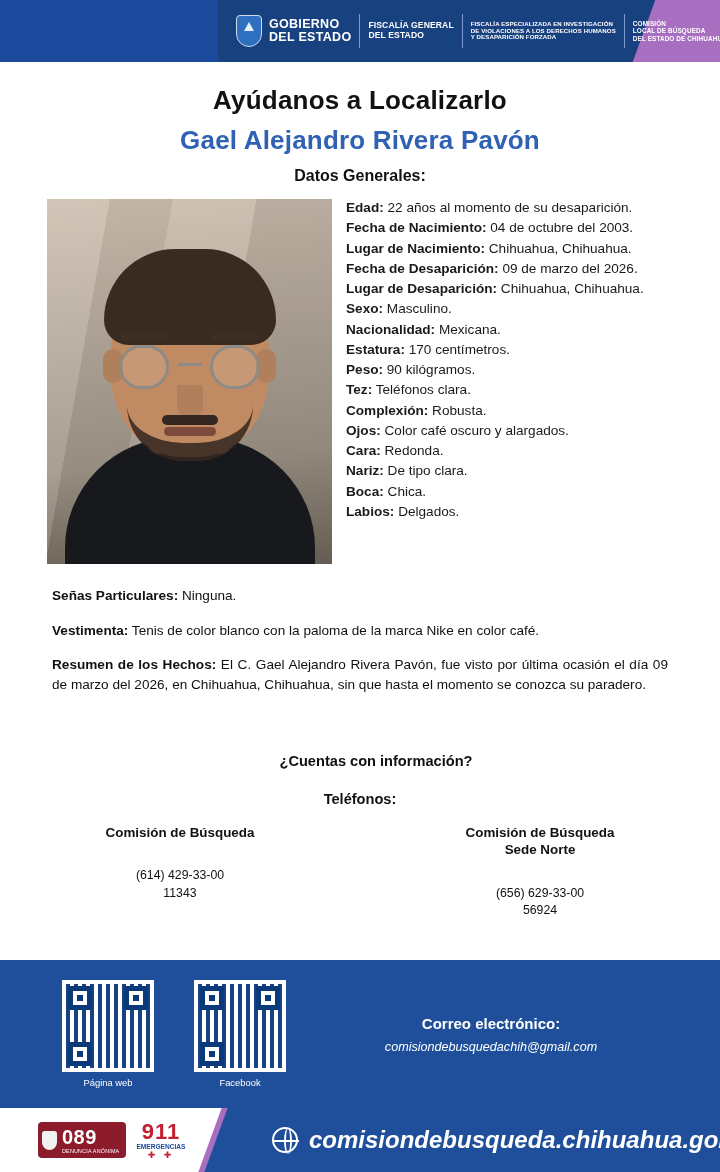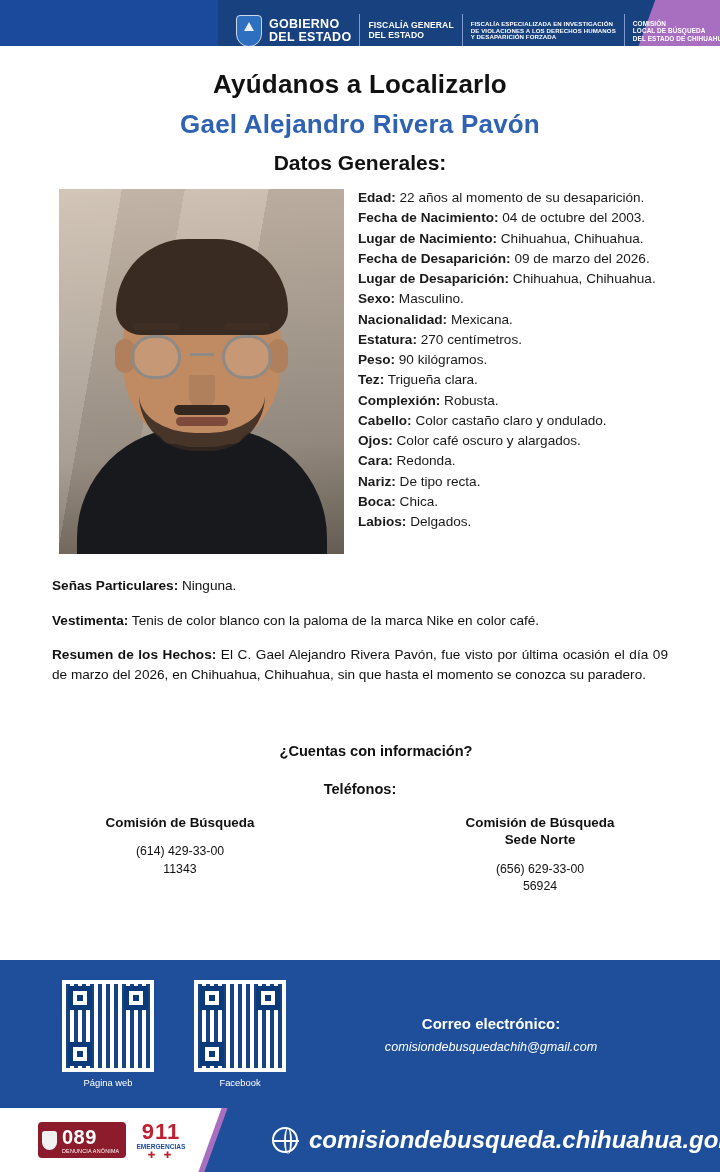--- a/index.html
+++ b/index.html
@@ -7,21 +7,21 @@
     width: 720px; height: 1172px;
     font-family: "Liberation Sans", sans-serif;
     background: #ffffff;
     color: #111111;
     overflow: hidden;
   }
   .page { position: relative; width: 720px; height: 1172px; background:#fff; }
 
   
   .header {
-    position: relative; width: 720px; height: 46px;
+    position: relative; width: 720px; height: 62px;
     background: #ffffff; overflow: hidden;
   }
   .hdr-blue-left {
     position: absolute; left: 0; top: 0; width: 246px; height: 62px;
     background: #1b4a9c;
   }
   .hdr-blue-left:after {
     content: ""; position: absolute; right: -22px; top: 0;
     width: 44px; height: 62px; background: #1b4a9c;
     transform: skewX(-20deg);
@@ -70,26 +70,26 @@
   
   .t1 {
     text-align: center; font-size: 26px; font-weight: bold;
     color: #111; margin-top: 23px; letter-spacing: .2px;
   }
   .t2 {
     text-align: center; font-size: 26px; font-weight: bold;
     color: #2f62b3; margin-top: 9px; letter-spacing: .2px;
   }
   .t3 {
-    text-align: center; font-size: 21px; font-weight: bold;
+    text-align: center; font-size: 16px; font-weight: bold;
     color: #111; margin-top: 11px;
   }
 
   
-  .body-row { display: flex; padding: 14px 0 0 12px; }
+  .body-row { display: flex; padding: 14px 0 0 0; }
   .photo-wrap { padding-left: 47px; flex: 0 0 auto; }
   .photo {
     width: 285px; height: 365px; position: relative; overflow: hidden;
     background: linear-gradient(160deg,#b9ada0 0%,#a79a8d 40%,#8d8176 100%);
   }
   
   .ph-wall {
     position: absolute; inset: 0;
     background:
       linear-gradient(100deg, rgba(255,255,255,.10) 0 18%, rgba(0,0,0,.05) 18% 36%, rgba(255,255,255,.06) 36% 60%, rgba(0,0,0,.08) 60% 100%),
@@ -168,21 +168,21 @@
   .paras .p:last-child { margin-bottom: 7px; }
 
   
   .contact { margin-top: 58px; text-align: center; }
   .c1 { font-size: 14.6px; font-weight: bold; margin-left: 32px; }
   .c2 { font-size: 14.6px; font-weight: bold; margin-top: 9px; }
   .c3 { font-size: 14.6px; font-weight: bold; margin-top: 22px; }
   .offices { display: flex; margin-top: 17px; }
   .office { flex: 1 1 50%; text-align: center; }
   .office .name { font-size: 13.4px; font-weight: bold; line-height: 1.3; }
-  .office .num { font-size: 12.3px; margin-top: 12px; line-height: 1.45; }
+  .office .num { font-size: 12.3px; margin-top: 26px; line-height: 1.45; }
 
   
   .band {
     position: absolute; left: 0; bottom: 64px; width: 720px; height: 148px;
     background: #1f4f9b; display: flex; align-items: center;
   }
   .qrs { display: flex; padding-left: 62px; gap: 40px; }
   .qr-item { text-align: center; }
   .qr {
     width: 92px; height: 92px; background: #fff; padding: 4px;
@@ -324,28 +324,27 @@
     </div>
 
     <div class="details">
       <div class="row"><b>Edad:</b> <span>22 años al momento de  su desaparición.</span></div>
       <div class="row"><b>Fecha de Nacimiento:</b> <span>04 de octubre del 2003.</span></div>
       <div class="row"><b>Lugar de Nacimiento:</b> <span>Chihuahua, Chihuahua.</span></div>
       <div class="row"><b>Fecha de Desaparición:</b> <span>09 de marzo del 2026.</span></div>
       <div class="row"><b>Lugar de Desaparición:</b> <span>Chihuahua, Chihuahua.</span></div>
       <div class="row"><b>Sexo:</b> <span>Masculino.</span></div>
       <div class="row"><b>Nacionalidad:</b> <span>Mexicana.</span></div>
-      <div class="row"><b>Estatura:</b> <span>270 centímetros.</span></div>
+      <div class="row"><b>Estatura:</b> <span>170 centímetros.</span></div>
       <div class="row"><b>Peso:</b> <span>90 kilógramos.</span></div>
-      <div class="row"><b>Tez:</b> <span>Trigueña clara.</span></div>
+      <div class="row"><b>Tez:</b> <span>Teléfonos clara.</span></div>
       <div class="row"><b>Complexión:</b> <span>Robusta.</span></div>
-      <div class="row"><b>Cabello:</b> <span>Color castaño claro y ondulado.</span></div>
       <div class="row"><b>Ojos:</b> <span>Color café oscuro y alargados.</span></div>
       <div class="row"><b>Cara:</b> <span>Redonda.</span></div>
-      <div class="row"><b>Nariz:</b> <span>De tipo recta.</span></div>
+      <div class="row"><b>Nariz:</b> <span>De tipo clara.</span></div>
       <div class="row"><b>Boca:</b> <span>Chica.</span></div>
       <div class="row"><b>Labios:</b> <span>Delgados.</span></div>
     </div>
   </div>
 
   <div class="paras">
     <div class="p"><b>Señas Particulares:</b><span> Ninguna.</span></div>
     <div class="p"><b>Vestimenta:</b><span> Tenis de color blanco con la paloma de la marca Nike en color café.</span></div>
     <div class="p"><b>Resumen de los Hechos:</b><span> El C. Gael Alejandro Rivera Pavón, fue visto por última ocasión el día  09 de marzo del 2026, en Chihuahua, Chihuahua,  sin que hasta el momento se conozca su paradero.</span></div>
   </div>

